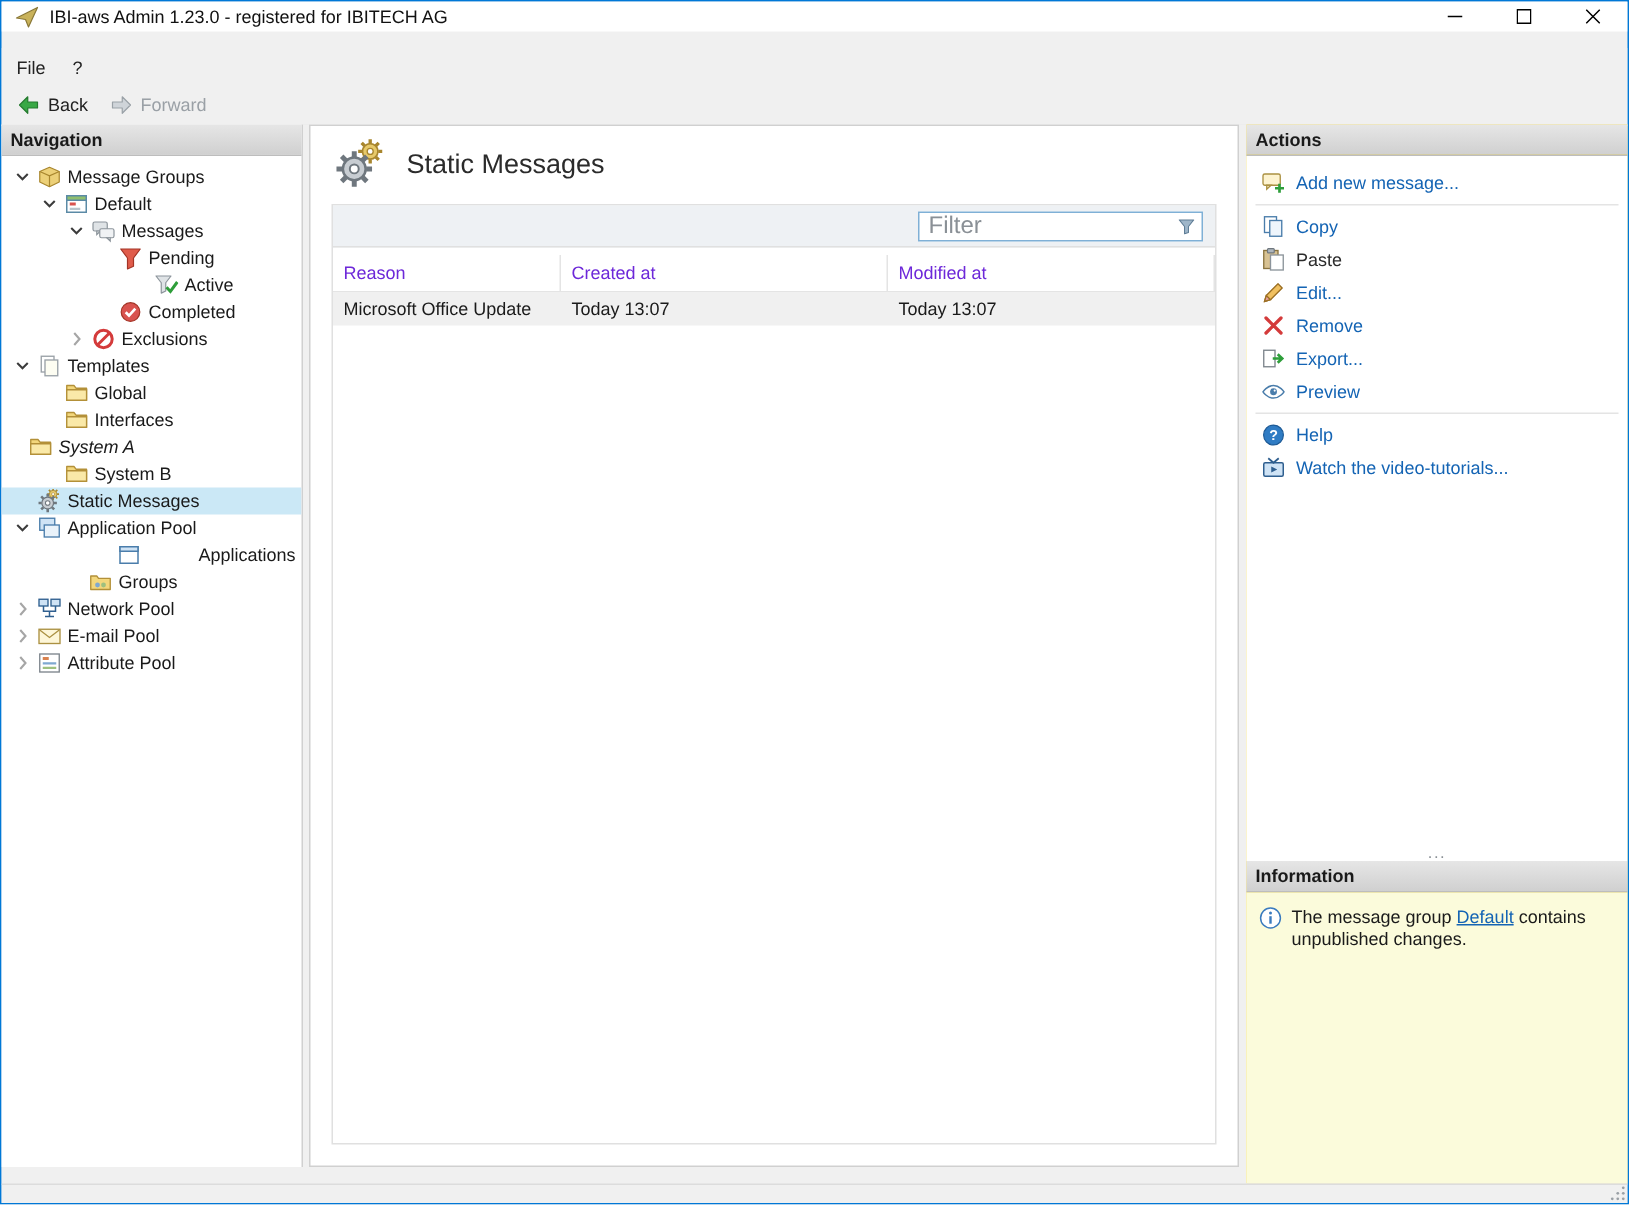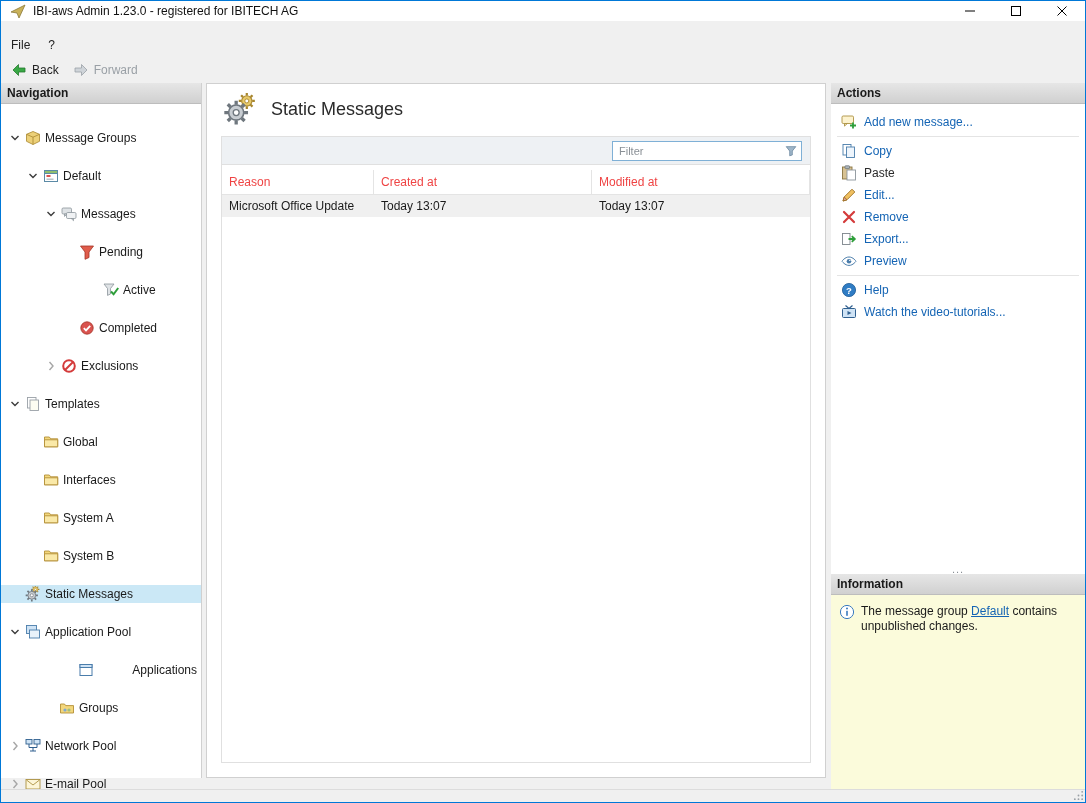--- a/index.html
+++ b/index.html
@@ -23,39 +23,39 @@
   .tool-btn{display:flex;align-items:center;gap:5px;font-size:12px;color:#222;padding:3px 7px;cursor:default;}
   .tool-btn.disabled{color:#9aa0a6;}
 
   
   .content{position:absolute;top:82px;bottom:13px;left:0;right:0;background:#f0f0f0;}
   .panel-header{height:21px;background:linear-gradient(#e6e6e6,#d0d0d0);border-bottom:1px solid #bdbdbd;display:flex;align-items:center;padding-left:6px;font-size:12px;font-weight:bold;color:#1a1a1a;box-sizing:border-box;}
 
   
   .nav-panel{position:absolute;top:0;left:0;width:200px;bottom:11px;background:#fff;border-right:1px solid #d0d0d0;}
   .tree{padding-top:5px;overflow:hidden;}
-  .tree-row{height:18px;display:flex;align-items:center;font-size:12px;color:#1a1a1a;white-space:nowrap;cursor:default;box-sizing:border-box;margin-top:20px;}
+  .tree-row{height:18px;display:flex;align-items:center;font-size:12px;color:#1a1a1a;white-space:nowrap;cursor:default;box-sizing:border-box;}
   .tree-row.selected{background:var(--sel,#cbe8f6);}
   .chev{width:16px;height:16px;margin-right:2px;}
   .tree-label{margin-left:4px;padding-right:4px;}
 
   
   .main-panel{position:absolute;top:0;left:205px;width:620px;bottom:11px;background:#fff;border:1px solid #d0d0d0;box-sizing:border-box;}
   .main-header{position:absolute;top:8px;left:16px;display:flex;align-items:center;}
   .icon.big{width:34px;height:34px;}
   .main-title{font-size:18px;color:#2b2b2b;margin-left:14px;}
   .list-area{position:absolute;top:52px;left:14px;right:14px;bottom:14px;border:1px solid #e0e0e0;background:#fff;}
   .filter-band{height:27px;background:#eef1f4;display:flex;align-items:center;justify-content:flex-end;padding-right:8px;border-bottom:1px solid #e0e0e0;}
   .filter-box{position:relative;width:190px;height:20px;background:#fff;border:1px solid #7fb0d6;display:flex;align-items:center;box-sizing:border-box;}
-  .filter-input{flex:1;border:none;outline:none;font-size:11px;padding:2px 6px;height:100%;font-family:inherit;color:#7f1d1d;background:transparent;min-width:0;}
+  .filter-input{flex:1;border:none;outline:none;font-size:16px;padding:2px 6px;height:100%;font-family:inherit;color:#7f1d1d;background:transparent;min-width:0;}
   .filter-input::placeholder{color:#8a9096;}
   .icon.funnel{width:14px;height:14px;margin-right:3px;}
   .table{margin-top:5px;}
   .t-row{display:flex;align-items:stretch;font-size:12px;}
-  .t-head{height:24px;border-bottom:1px solid #e4e4e4;color:#ef4444;}
+  .t-head{height:24px;border-bottom:1px solid #e4e4e4;color:#6d28d9;}
   .t-head .t-cell{border-right:1px solid #e4e4e4;}
   .t-cell{padding:0 7px;display:flex;align-items:center;overflow:hidden;white-space:nowrap;box-sizing:border-box;}
   .c0{flex:0 0 152px;width:152px;}
   .c1{flex:0 0 218px;width:218px;}
   .c2{flex:1;}
   .t-data{background:#f0f0f0;height:22px;color:#1a1a1a;}
 
   
   .right-panel{position:absolute;top:0;left:830px;right:0;bottom:0;display:flex;flex-direction:column;background:#fde047;}
   .actions-body{height:470px;background:#fff;position:relative;padding-top:7px;box-sizing:border-box;}
@@ -253,21 +253,21 @@
           <div class="tree-row" style="padding-left: 24px;">
             <span class="icon chev"></span>
             <span class="icon">
               <svg viewBox="0 0 16 16" xmlns="http://www.w3.org/2000/svg">
                 <path d="M1.5 3h4.8l1.4 1.8h7v8H1.5z" fill="#f3d77c" stroke="#b39038" stroke-width="0.9" stroke-linejoin="round"></path>
                 <path d="M1.5 5.8h13.2v7H1.5z" fill="#fae9a8" stroke="#b39038" stroke-width="0.9"></path>
               </svg>
             </span>
             <span class="tree-label">Interfaces</span>
           </div>
-          <div class="tree-row" style="padding-left: 24px;">
+          <div class="tree-row" style=" font-style: italic;">
             <span class="icon chev"></span>
             <span class="icon">
               <svg viewBox="0 0 16 16" xmlns="http://www.w3.org/2000/svg">
                 <path d="M1.5 3h4.8l1.4 1.8h7v8H1.5z" fill="#f3d77c" stroke="#b39038" stroke-width="0.9" stroke-linejoin="round"></path>
                 <path d="M1.5 5.8h13.2v7H1.5z" fill="#fae9a8" stroke="#b39038" stroke-width="0.9"></path>
               </svg>
             </span>
             <span class="tree-label">System A</span>
           </div>
           <div class="tree-row" style="padding-left: 24px;">

